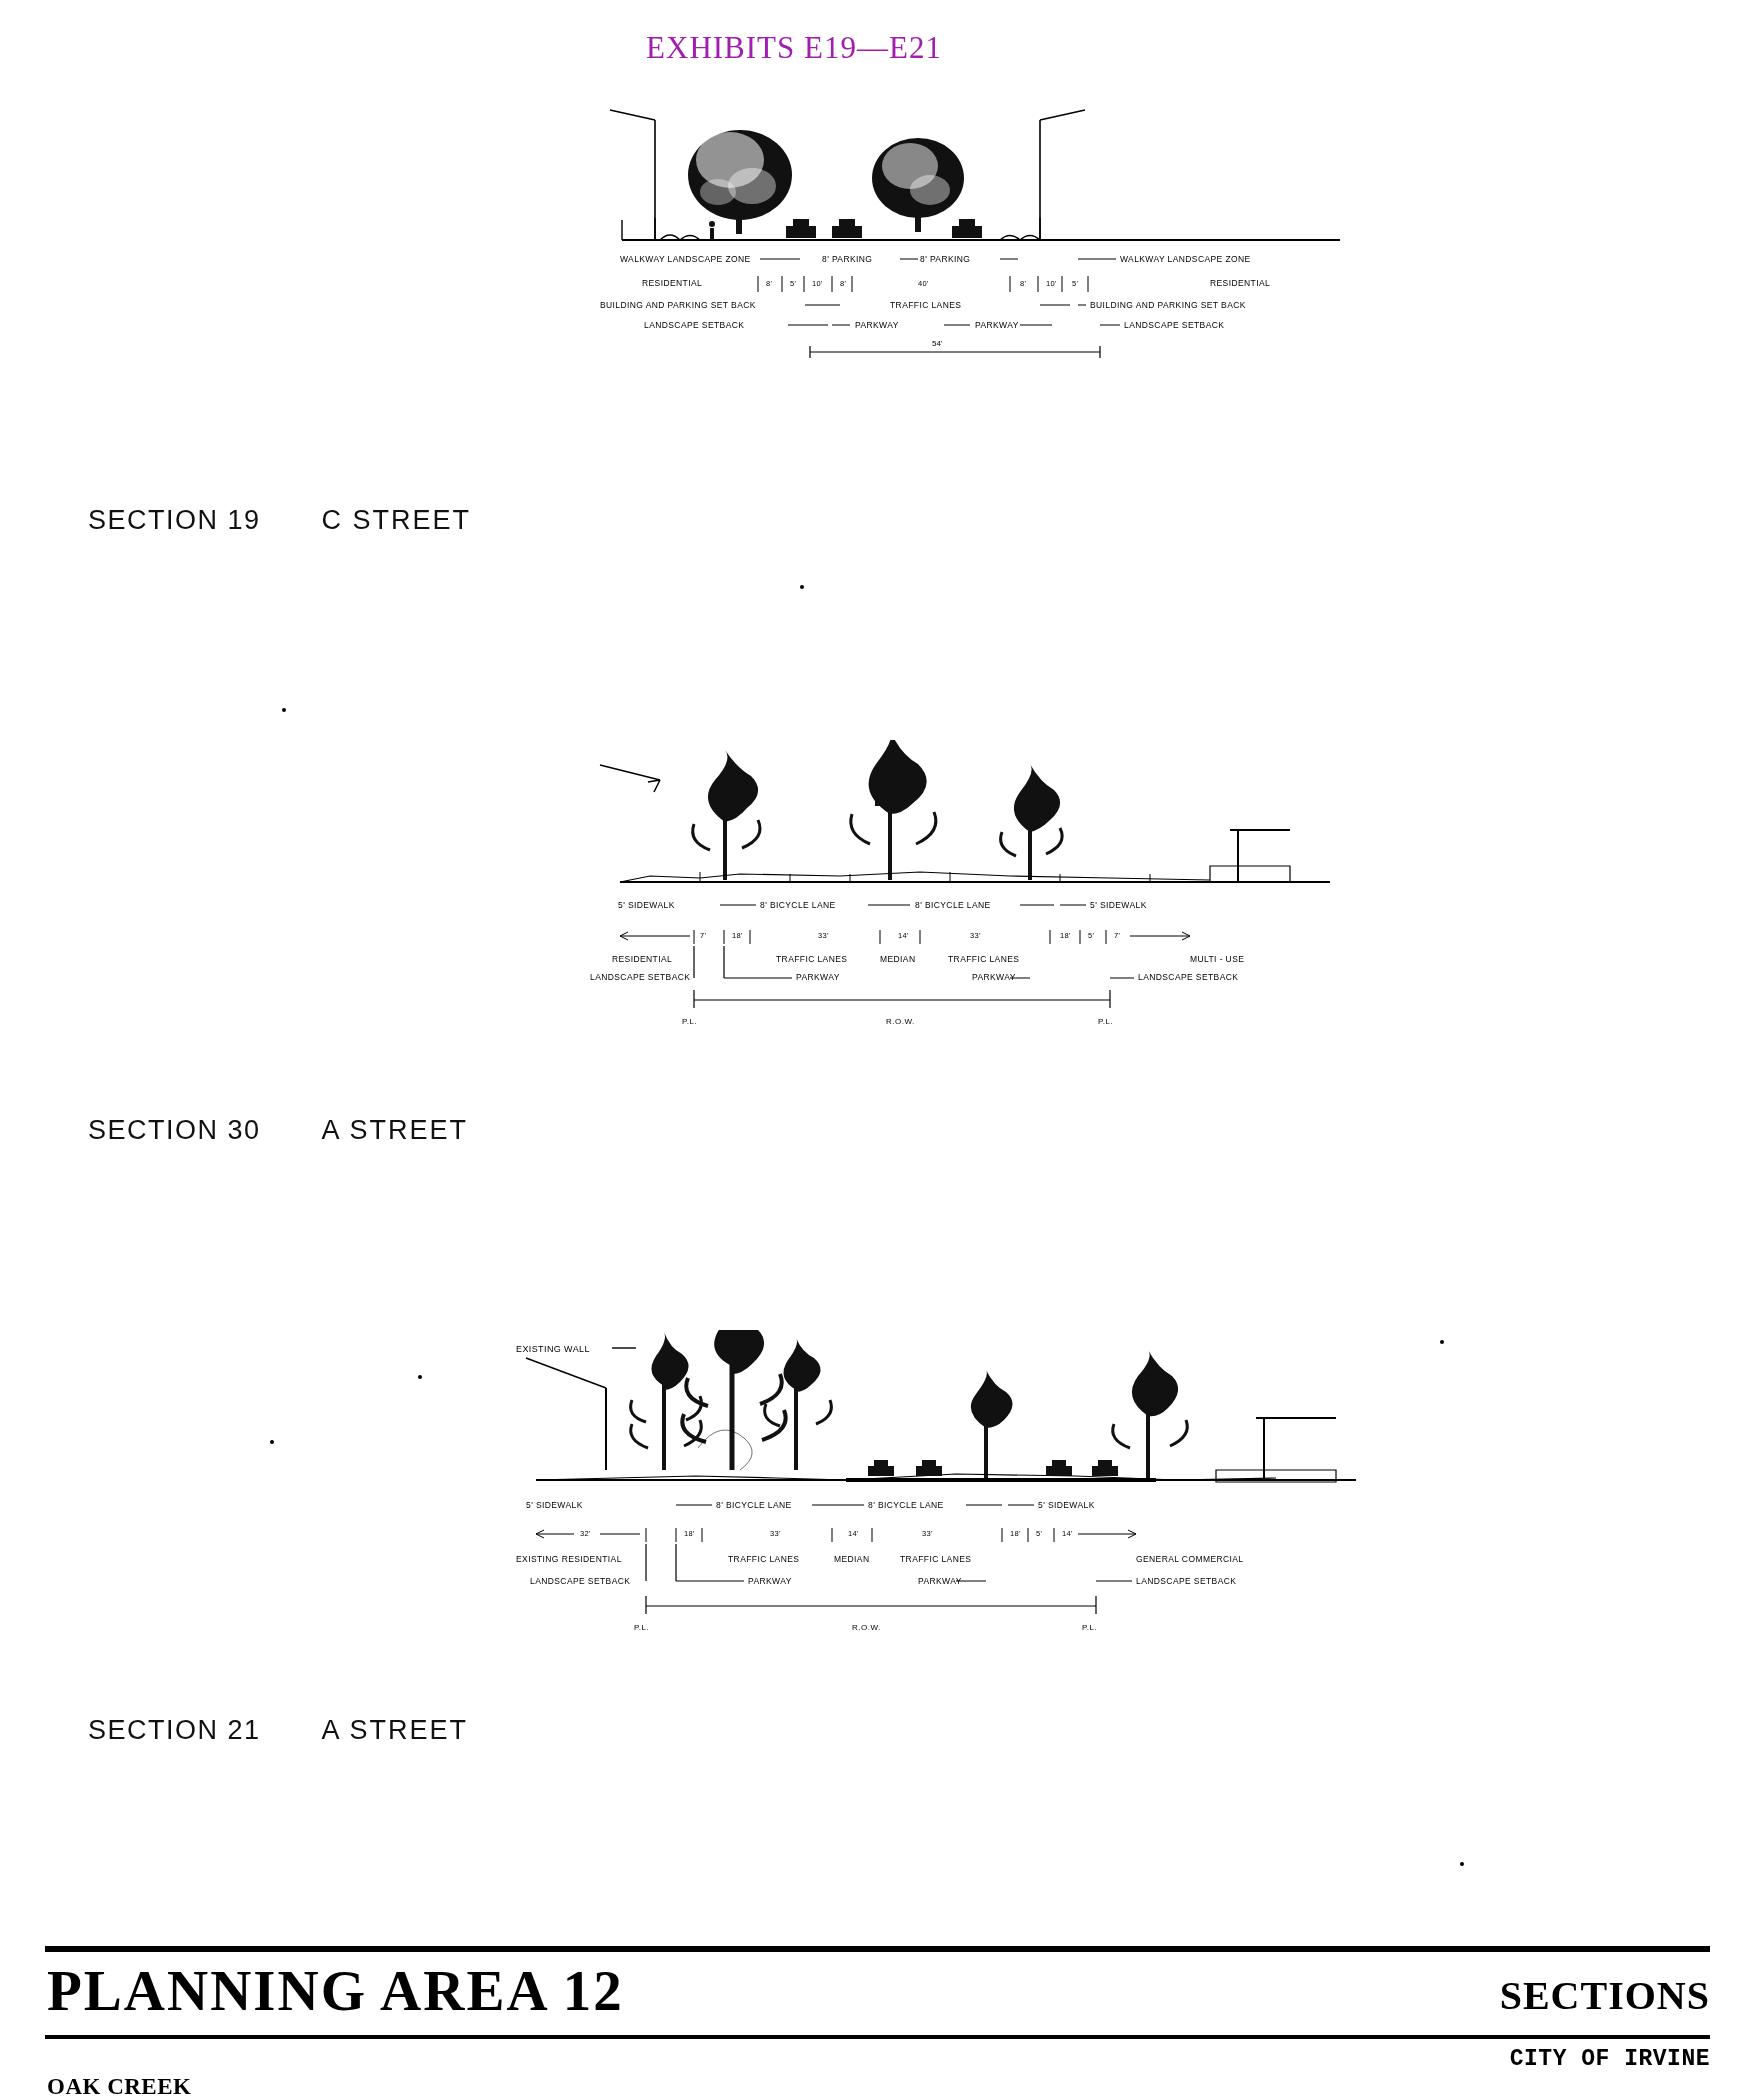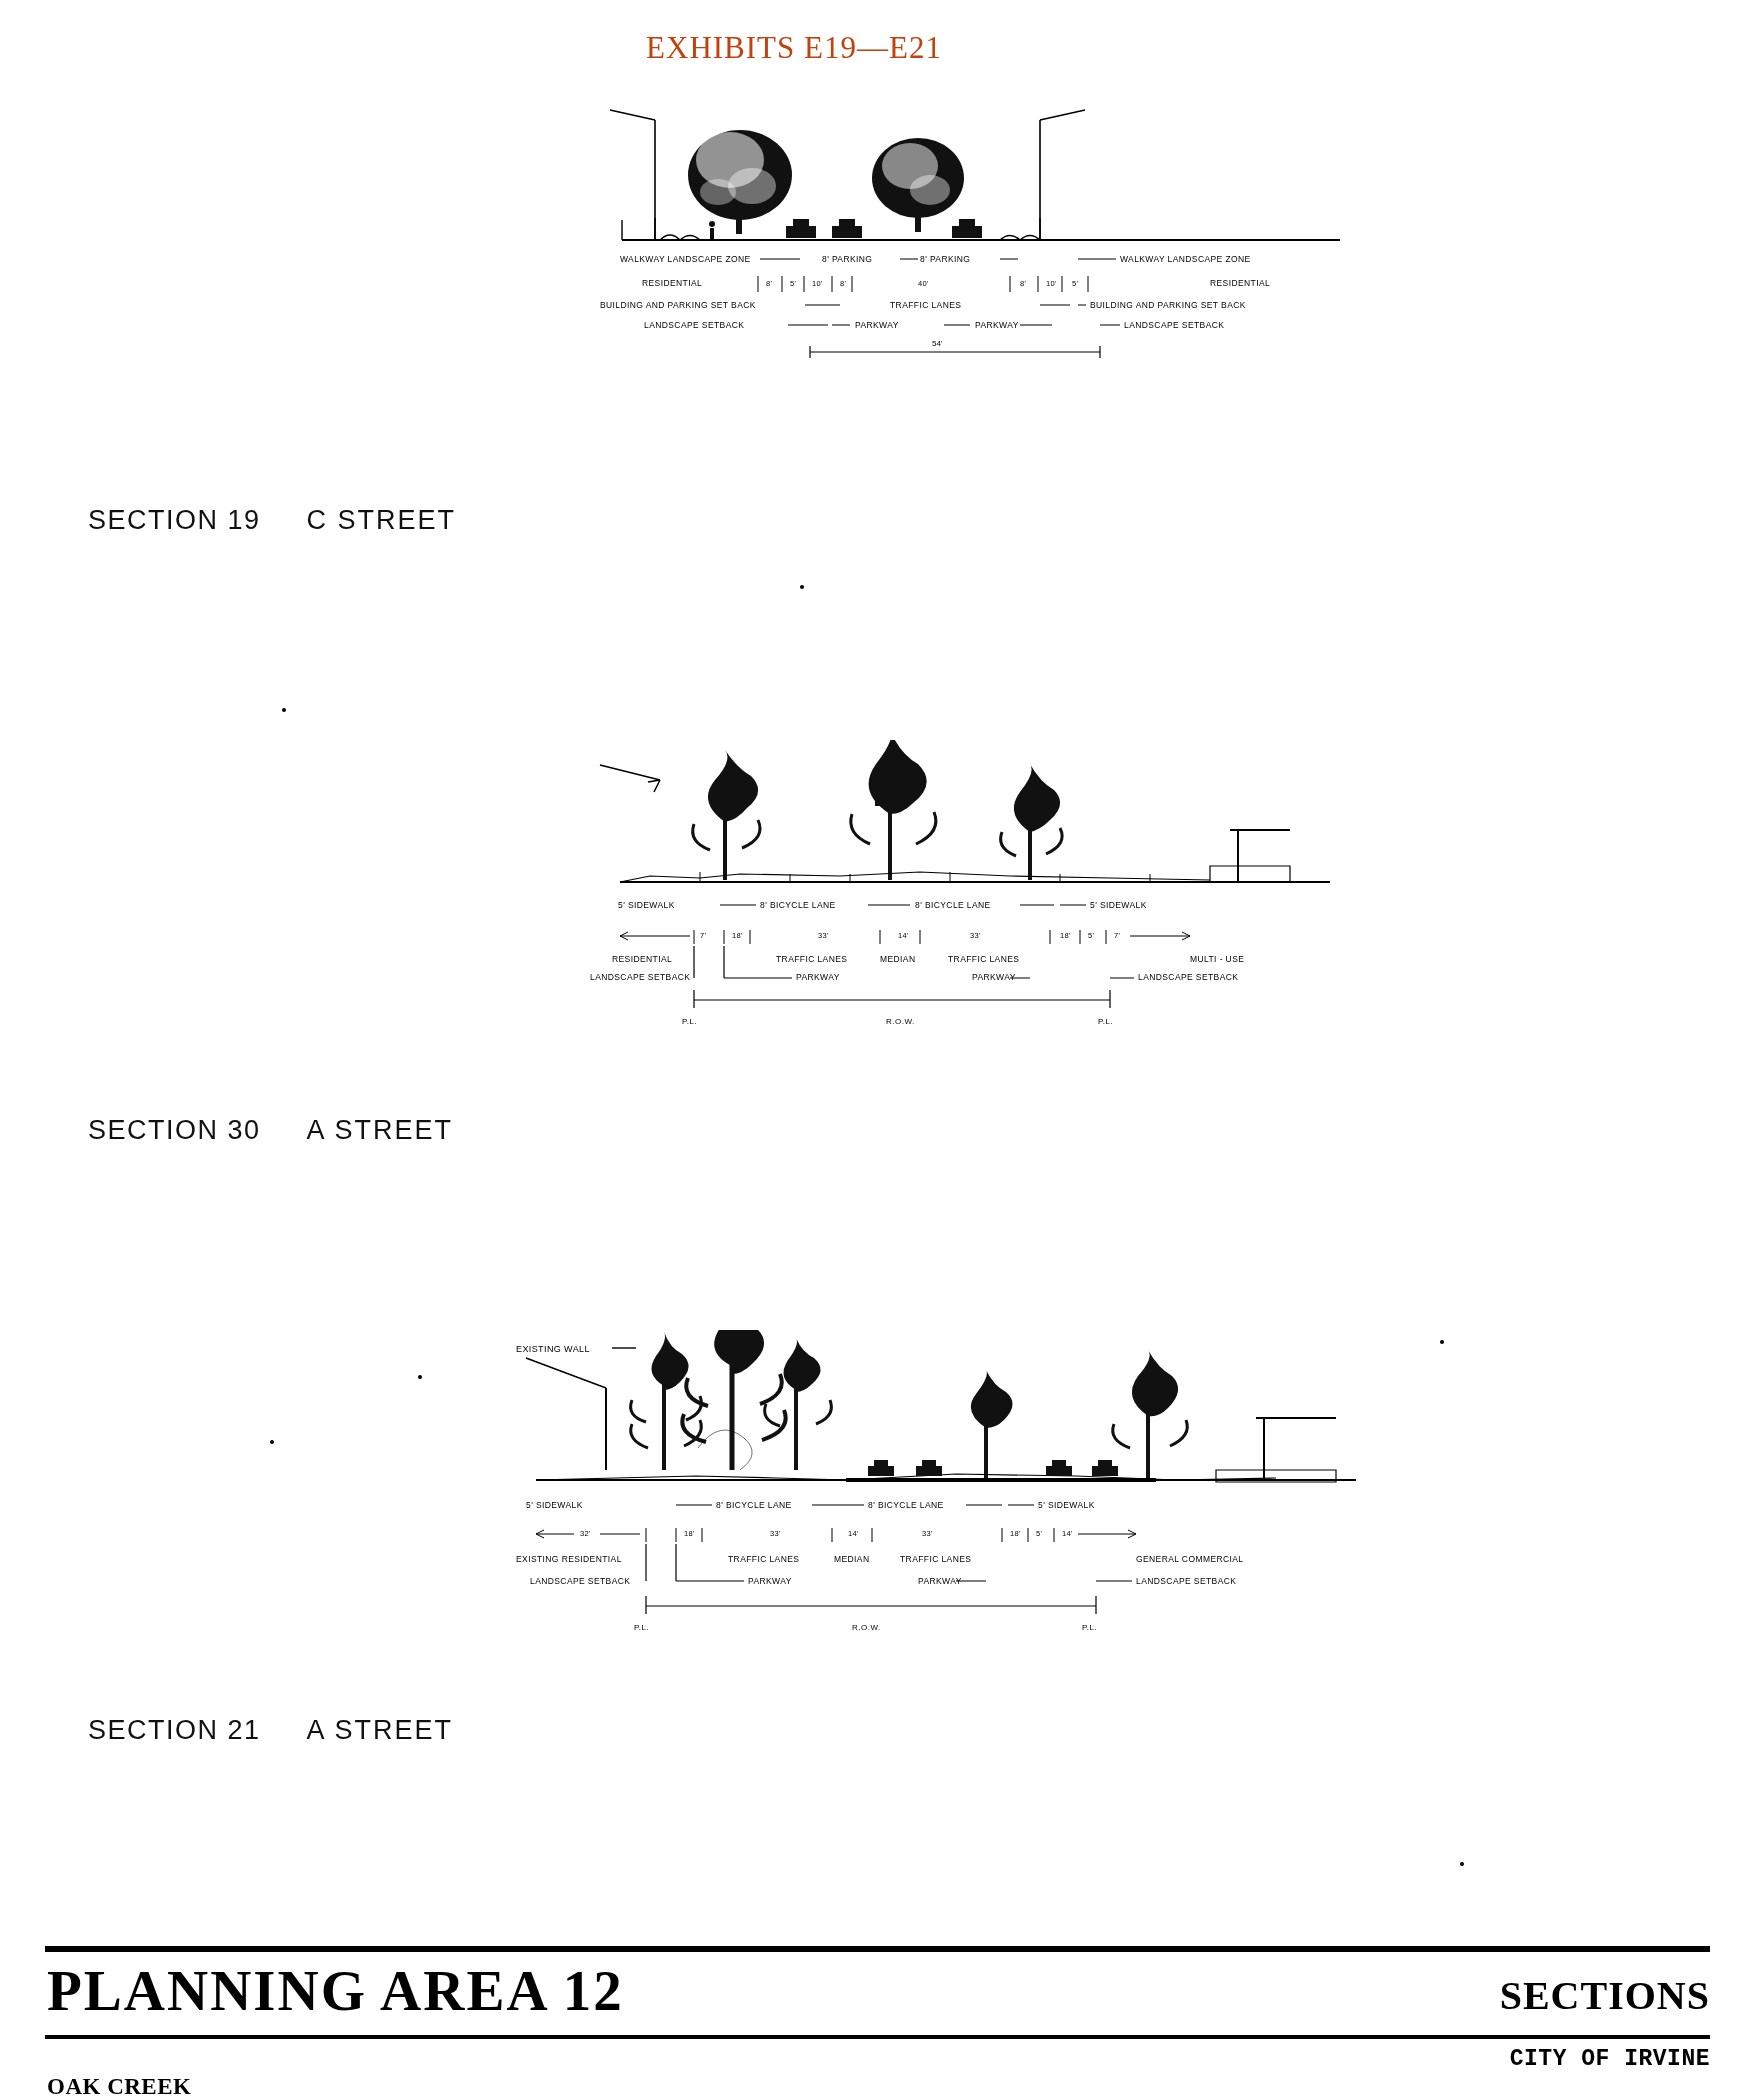--- a/index.html
+++ b/index.html
@@ -19,35 +19,35 @@
   
   .exhibit-title {
     position: absolute;
     top: 30px;
     left: 0;
     width: 1588px;
     text-align: center;
     font-family: "Liberation Serif", serif;
     font-size: 31px;
     letter-spacing: 1px;
-    color: #c2410c;
+    color: #a21caf;
   }
 
   
   .section-label {
     position: absolute;
     font-family: "Liberation Sans", sans-serif;
     font-size: 27px;
     letter-spacing: 1.5px;
     color: #111;
   }
   .section-label .num { display: inline-block; }
   .section-label .street {
     display: inline-block;
-    margin-left: 37px;
+    margin-left: 52px;
     letter-spacing: 2px;
   }
 
   
   .drawing {
     position: absolute;
   }
   .drawing svg { display: block; }
 
   

